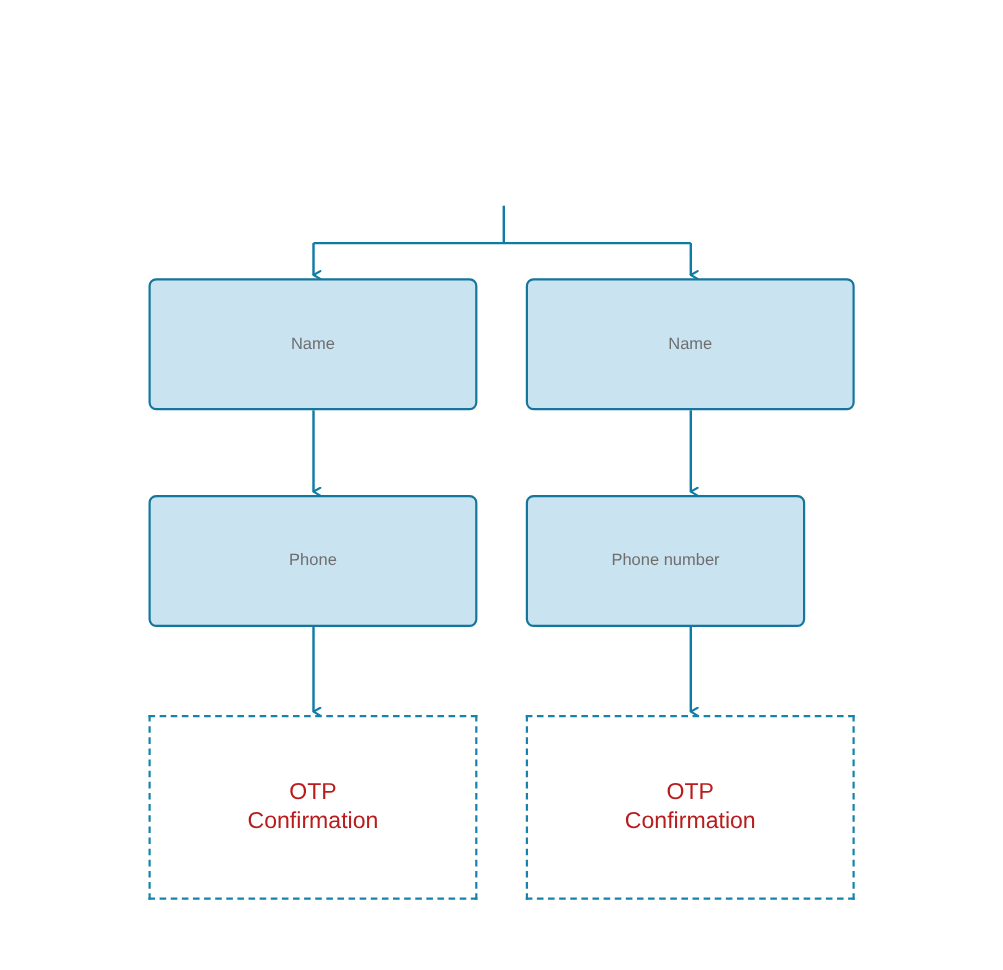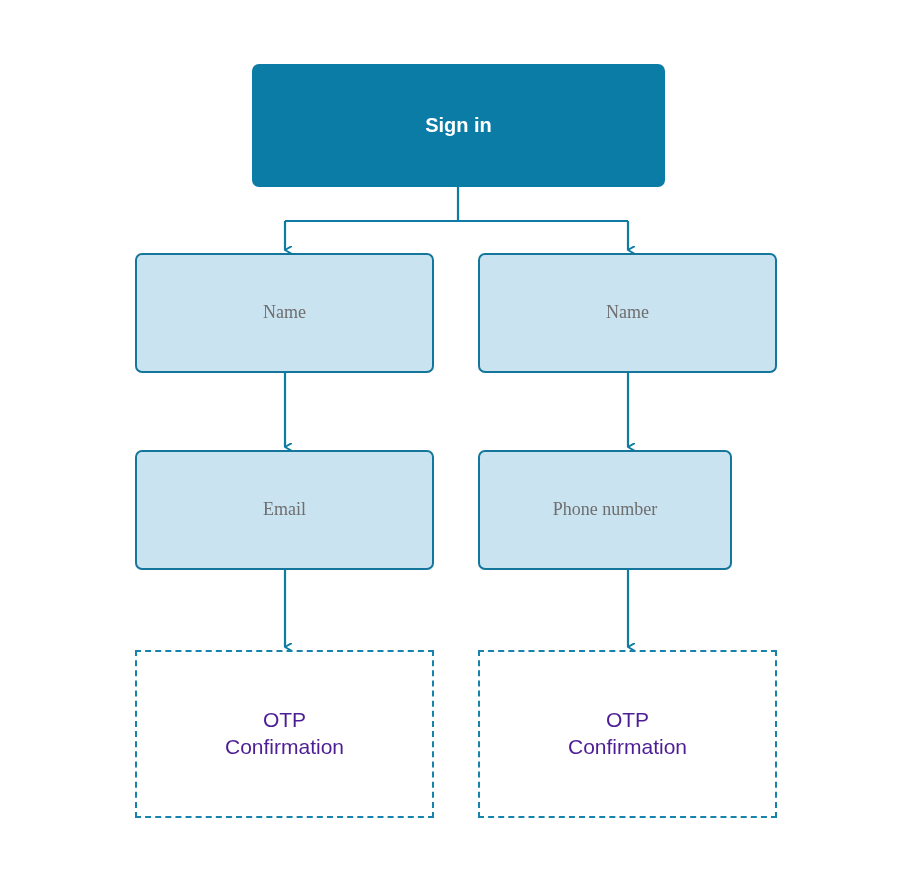--- a/index.html
+++ b/index.html
@@ -43,29 +43,28 @@
     border-radius: 7px;
     color: #ffffff;
     font-size: 20px;
     font-weight: bold;
   }
   .node-step {
     background: #CAE3F0;
     border: 2px solid #15769C;
     border-radius: 7px;
     color: #6E6E6E;
-    font-size: 18px;
+    font-size: 15px;
     font-weight: normal;
-    font-family: Liberation Serif, serif;
   }
   .node-dashed {
     background: transparent;
     border: 2px dashed #1583AB;
     border-radius: 0;
-    color: #4c1d95;
+    color: #b91c1c;
     font-size: 21px;
     font-weight: normal;
   }
   .node-label {
     display: block;
     white-space: pre-line;
   }
 </style>
 </head>
 <body>
@@ -89,30 +88,27 @@
 
     <path d="M285,373 L285,447" fill="none" stroke="#0E7BA4" stroke-width="2.2" marker-end="url(#arrowhead)"></path>
 
     <path d="M285,570 L285,647" fill="none" stroke="#0E7BA4" stroke-width="2.2" marker-end="url(#arrowhead)"></path>
 
     <path d="M628,373 L628,447" fill="none" stroke="#0E7BA4" stroke-width="2.2" marker-end="url(#arrowhead)"></path>
 
     <path d="M628,570 L628,647" fill="none" stroke="#0E7BA4" stroke-width="2.2" marker-end="url(#arrowhead)"></path>
   </svg>
 
-  <div class="node node-root" style="left:252px; top:64px; width:413px; height:123px;">
-    <span class="node-label">Sign in</span>
-  </div>
 
   <div class="node node-step" style="left:135px; top:253px; width:299px; height:120px;">
     <span class="node-label">Name</span>
   </div>
 
   <div class="node node-step" style="left:135px; top:450px; width:299px; height:120px;">
-    <span class="node-label">Email</span>
+    <span class="node-label">Phone</span>
   </div>
 
   <div class="node node-dashed" style="left:135px; top:650px; width:299px; height:168px;">
     <span class="node-label">OTP
 Confirmation</span>
   </div>
 
   <div class="node node-step" style="left:478px; top:253px; width:299px; height:120px;">
     <span class="node-label">Name</span>
   </div>

